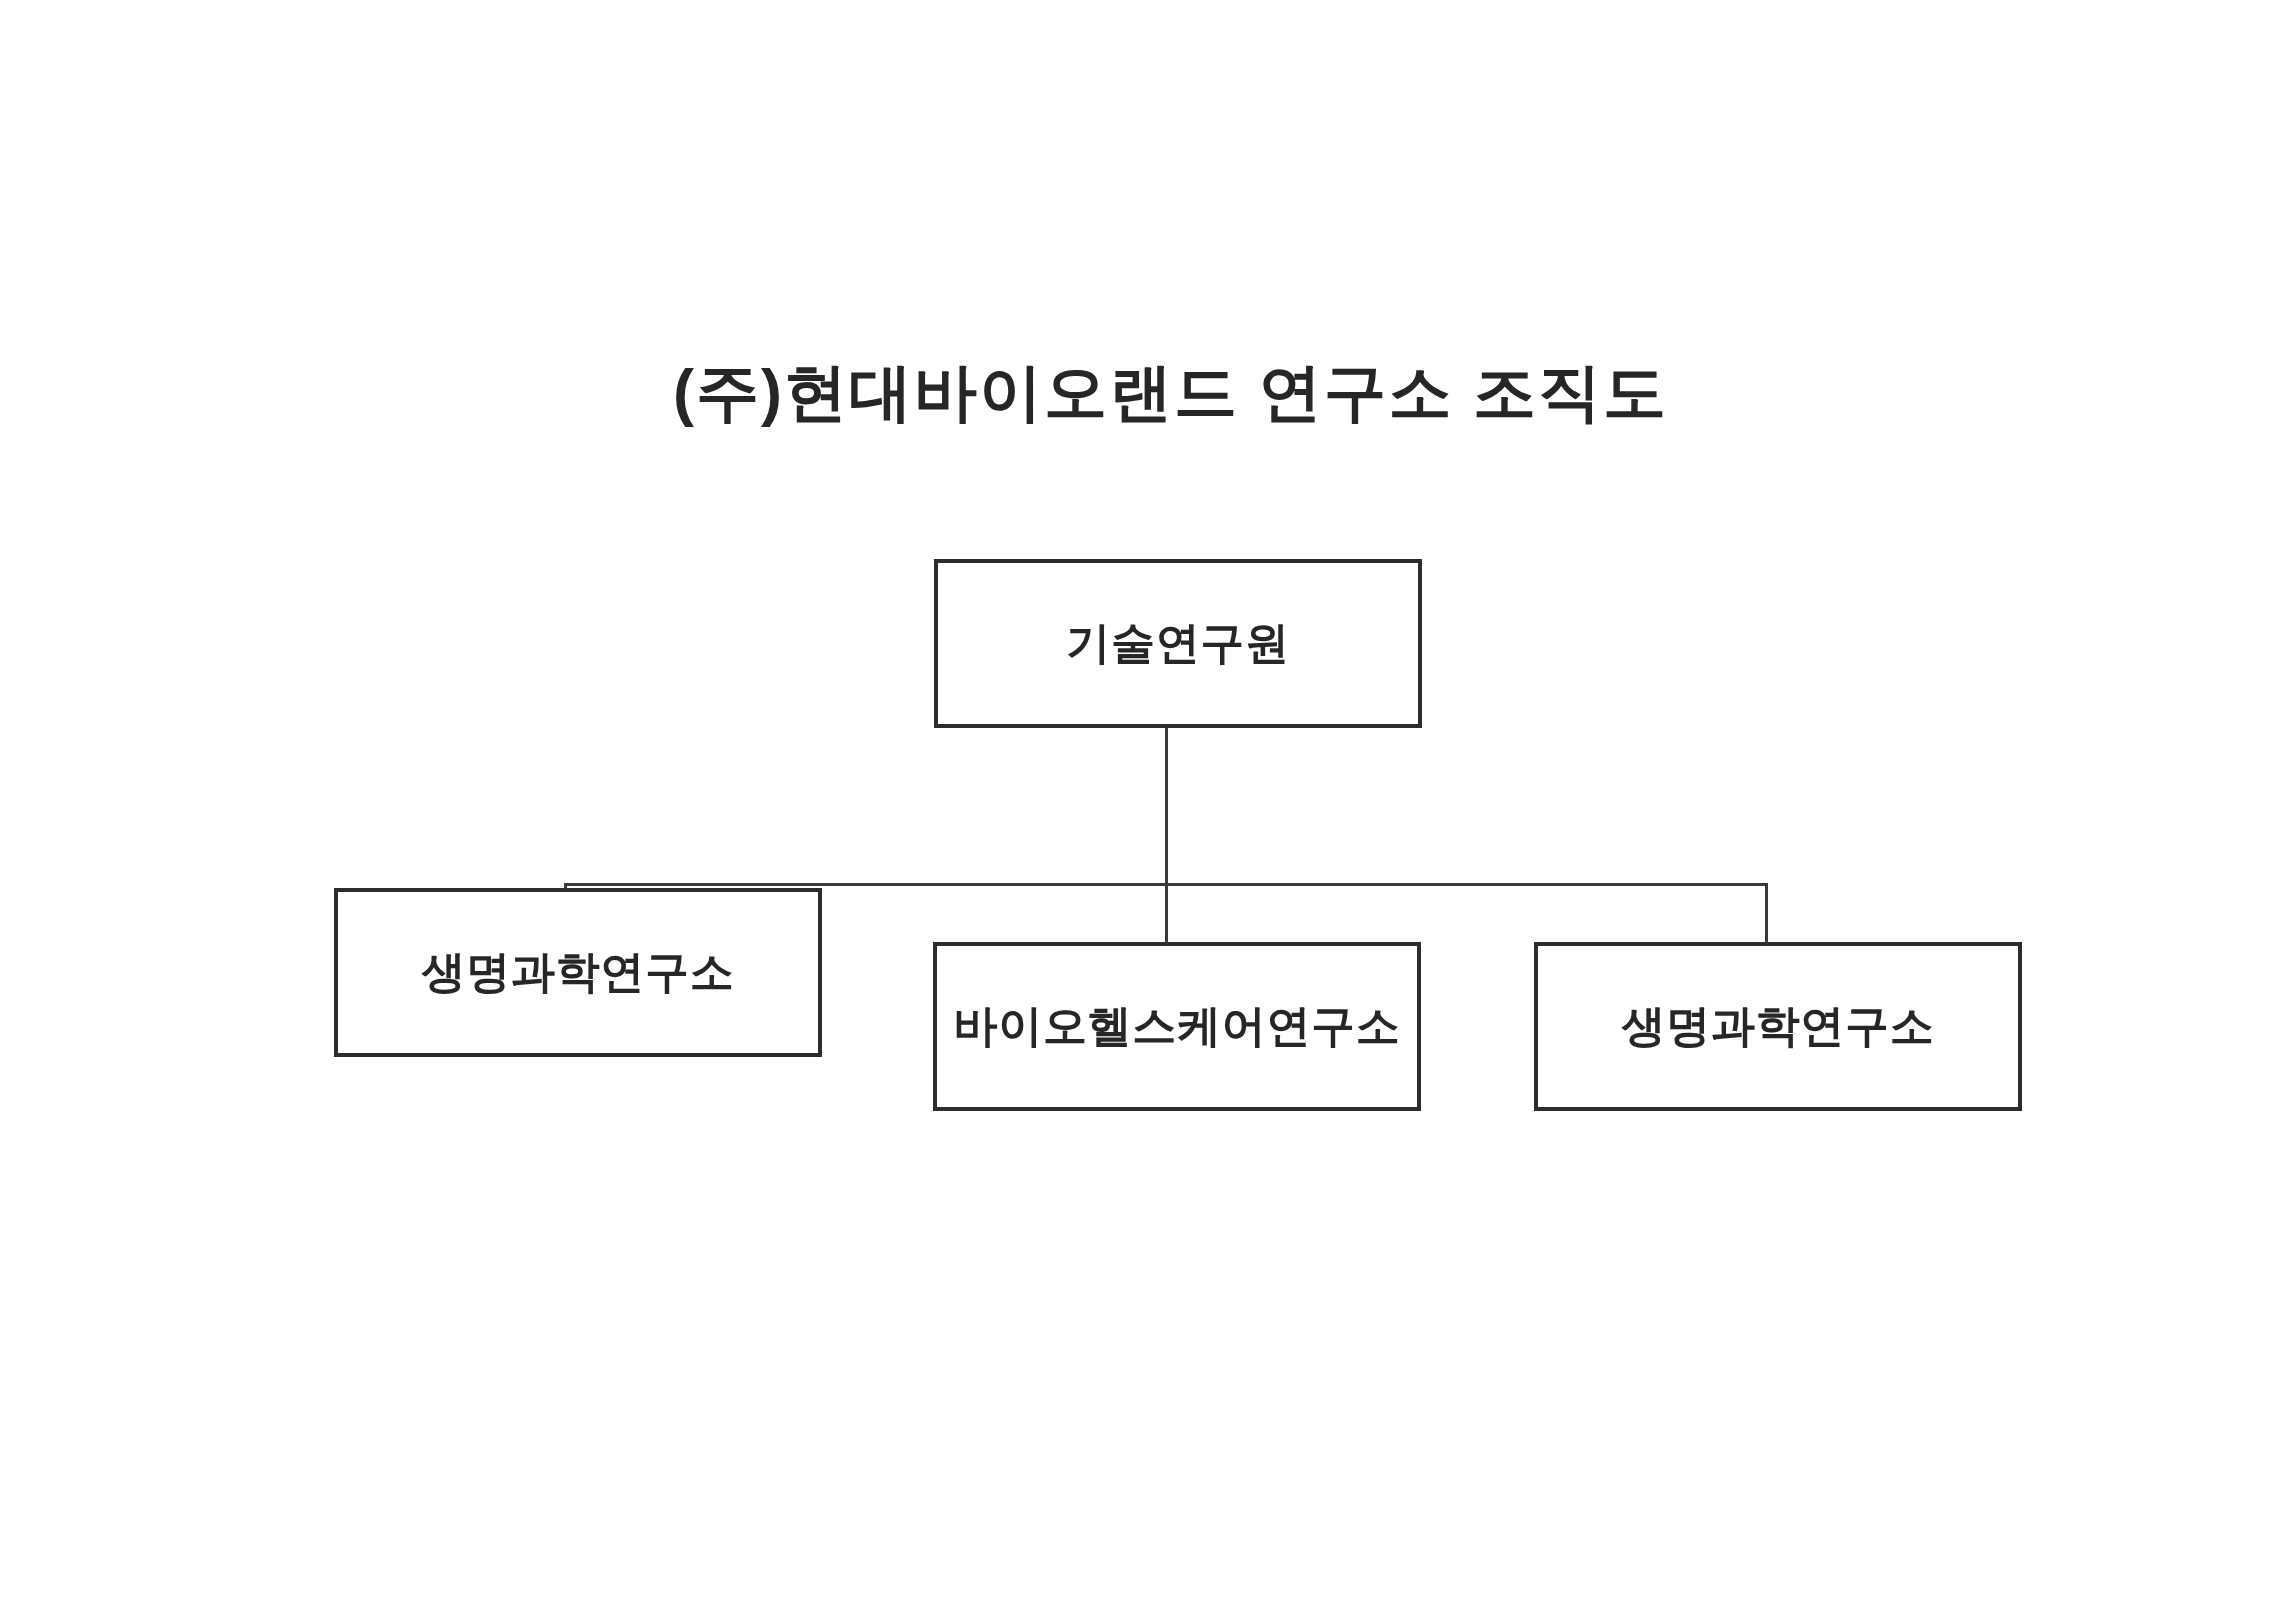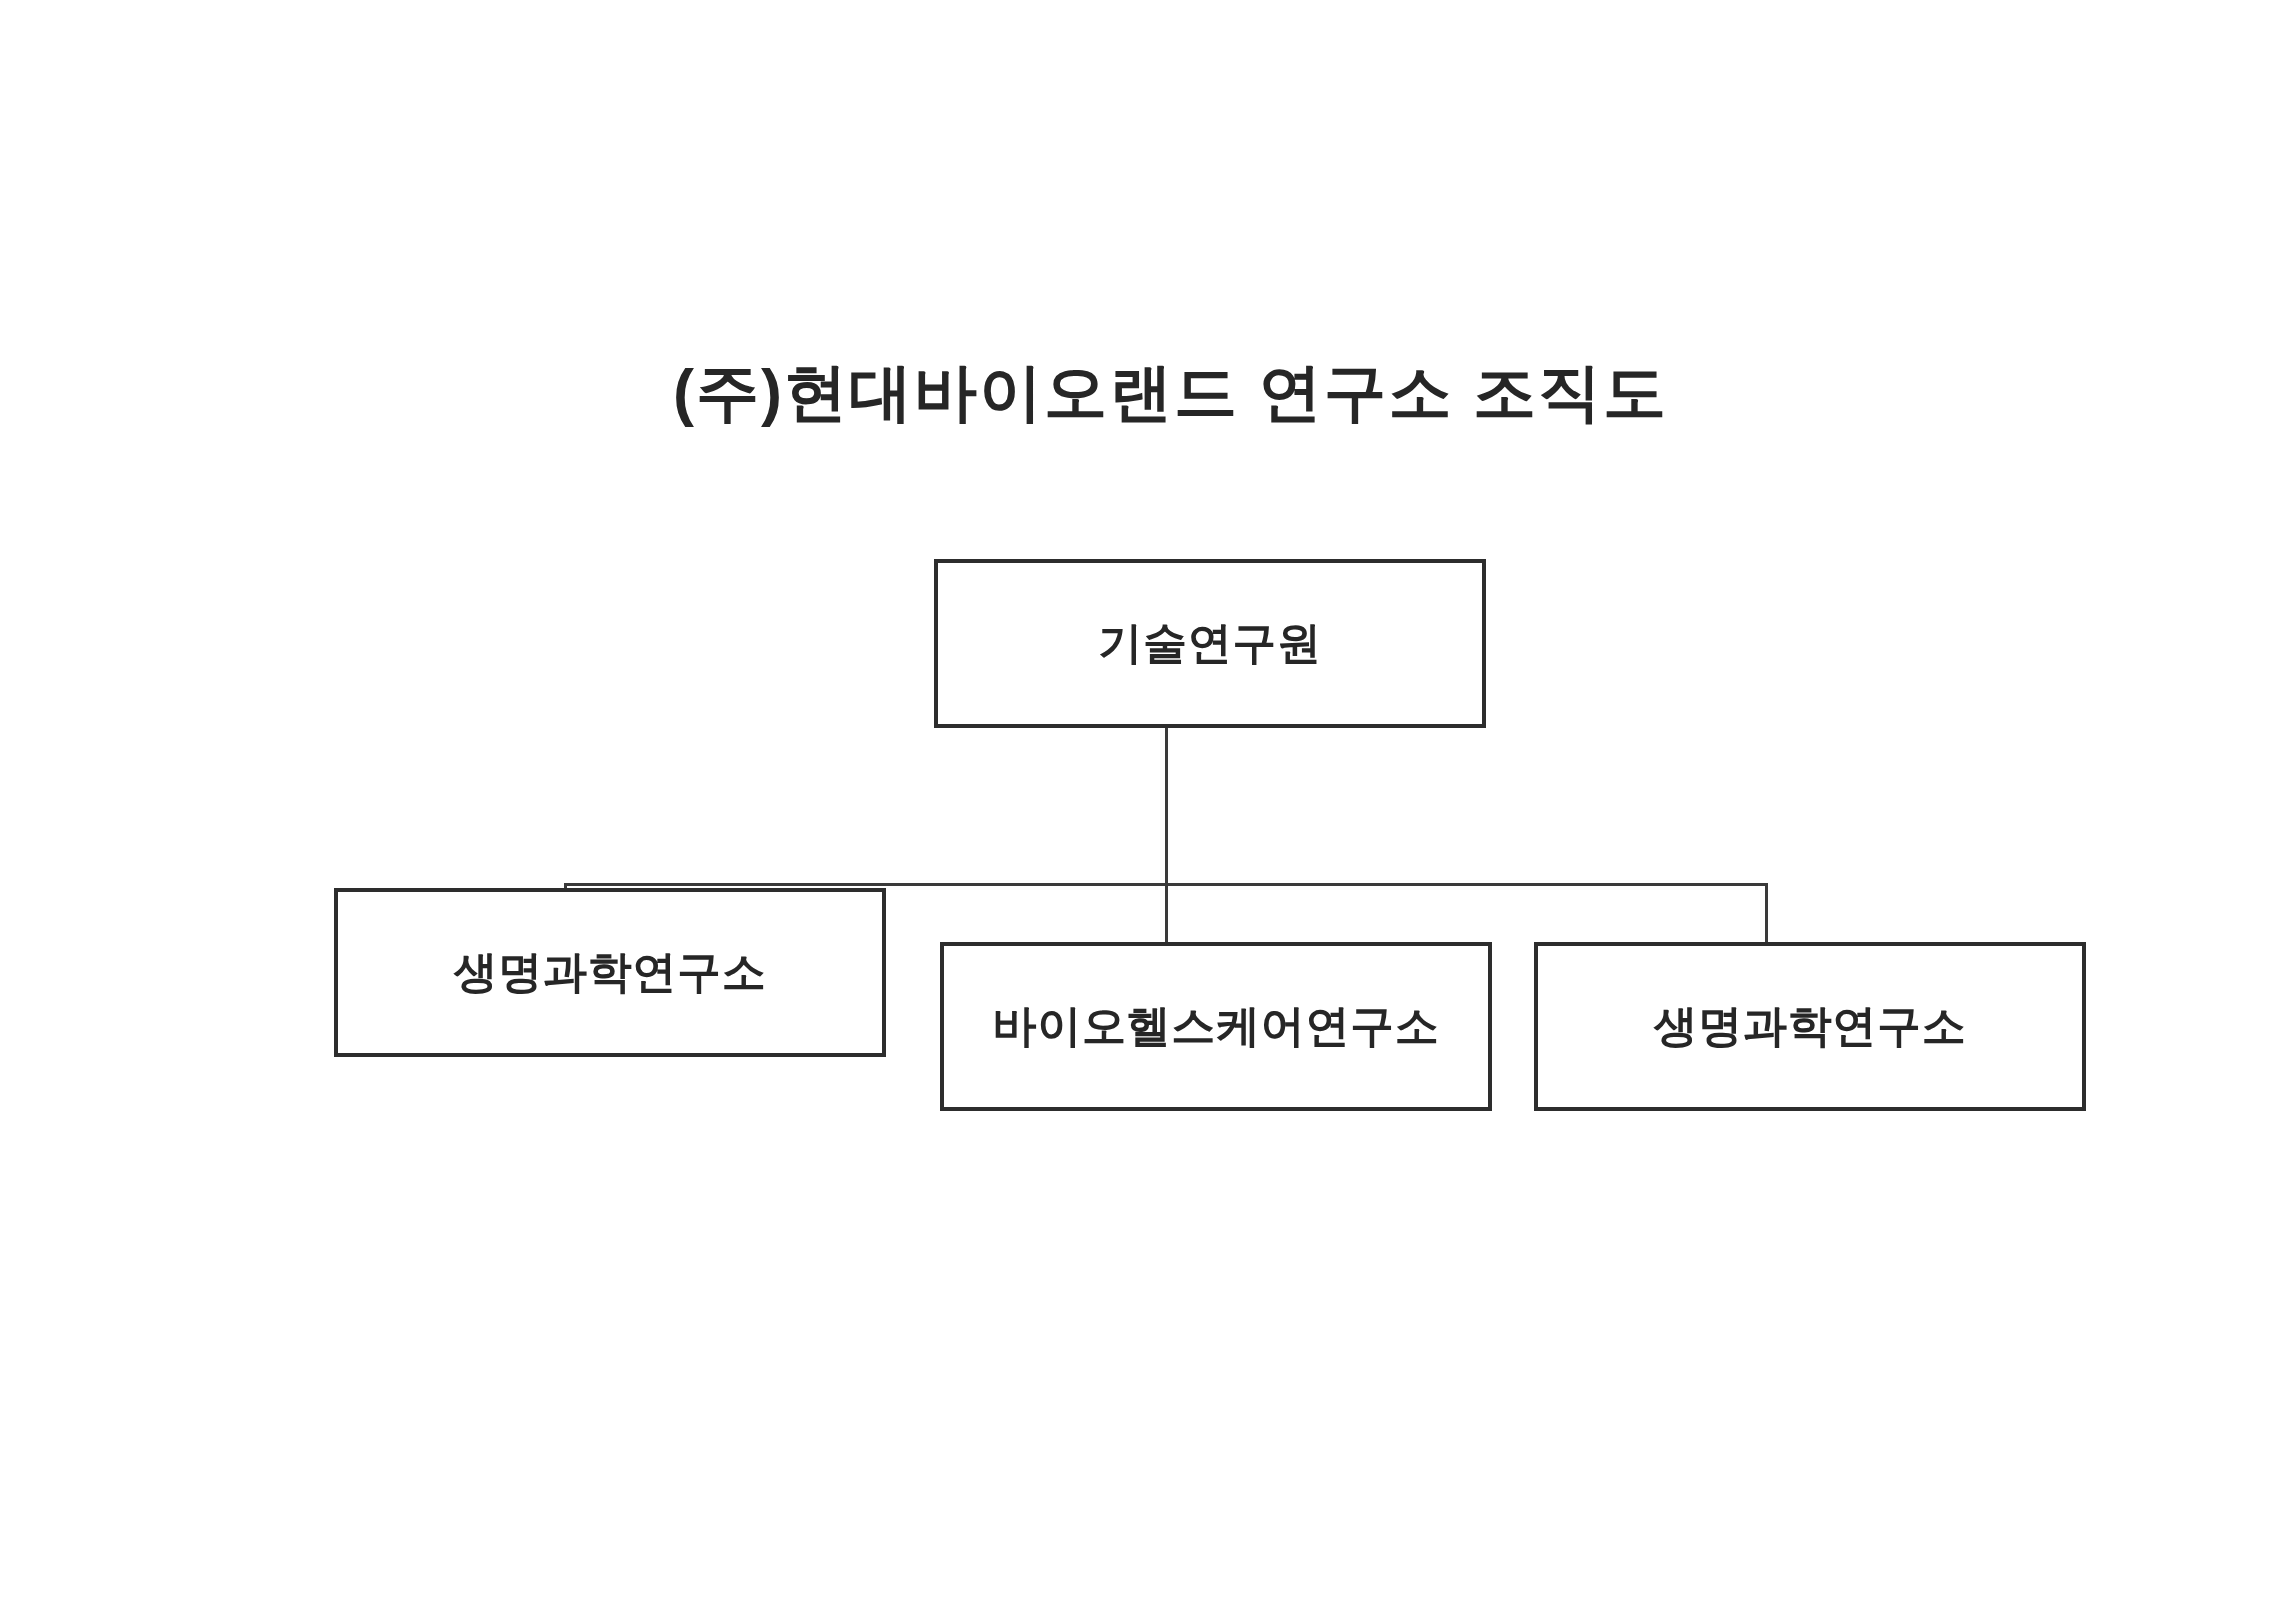--- a/index.html
+++ b/index.html
@@ -21,37 +21,37 @@
     width: 2295px;
     text-align: center;
     font-size: 63px;
     font-weight: bold;
     letter-spacing: 2px;
     color: #262626;
   }
 
   .node {
     position: absolute;
-    width: 552px;
+    width: 488px;
     height: 169px;
     border: 4.6px solid #2d2d2d;
     background: #ffffff;
     display: flex;
     align-items: center;
     justify-content: center;
     font-size: 44px;
     font-weight: bold;
     letter-spacing: 0.7px;
     color: #262626;
     white-space: nowrap;
   }
 
   .node-root   { left: 934px; top: 559px;  }
   .node-child1 { left: 334px;  top: 888px; }
-  .node-child2 { left: 933px; top: 942px; margin-left: 7px; }
+  .node-child2 { left: 933px; top: 942px; }
   .node-child3 { left: 1534px; top: 942px; }
 
   .line {
     position: absolute;
     background: #3a3a3a;
   }
   .line-root-drop  { left: 1165px; top: 728px; width: 2.6px;    height: 216px; }
   .line-horizontal { left: 564px;  top: 883px; width: 1203px; height: 2.6px;   }
   .line-left-drop  { left: 564px;  top: 883px; width: 2.6px;    height: 60px;  }
   .line-right-drop { left: 1765px; top: 883px; width: 2.6px;    height: 60px;  }

